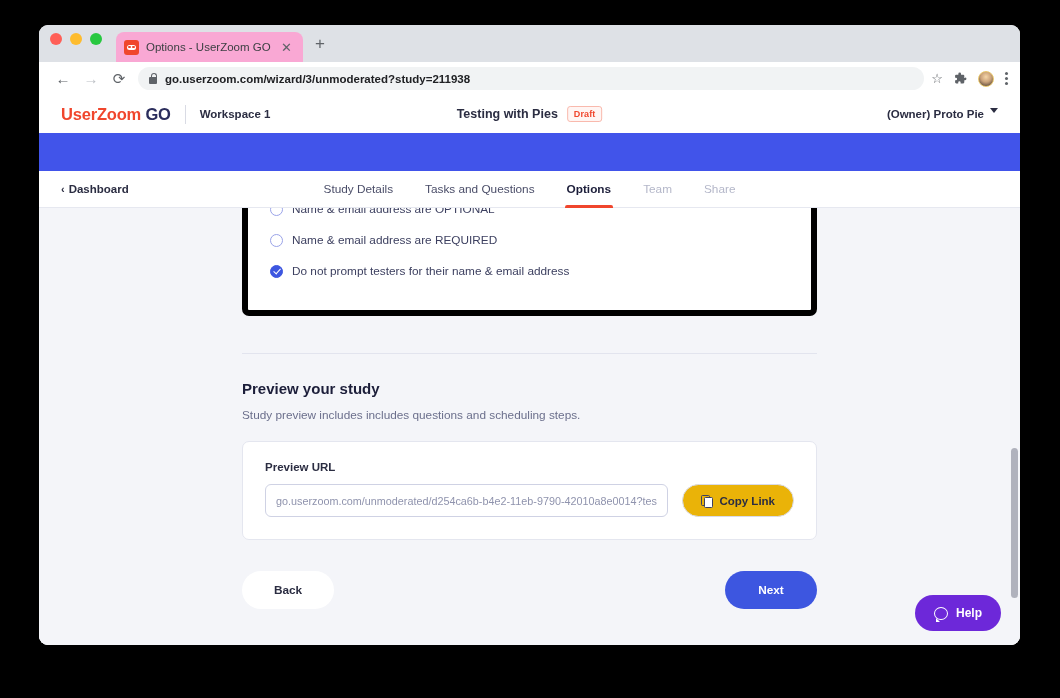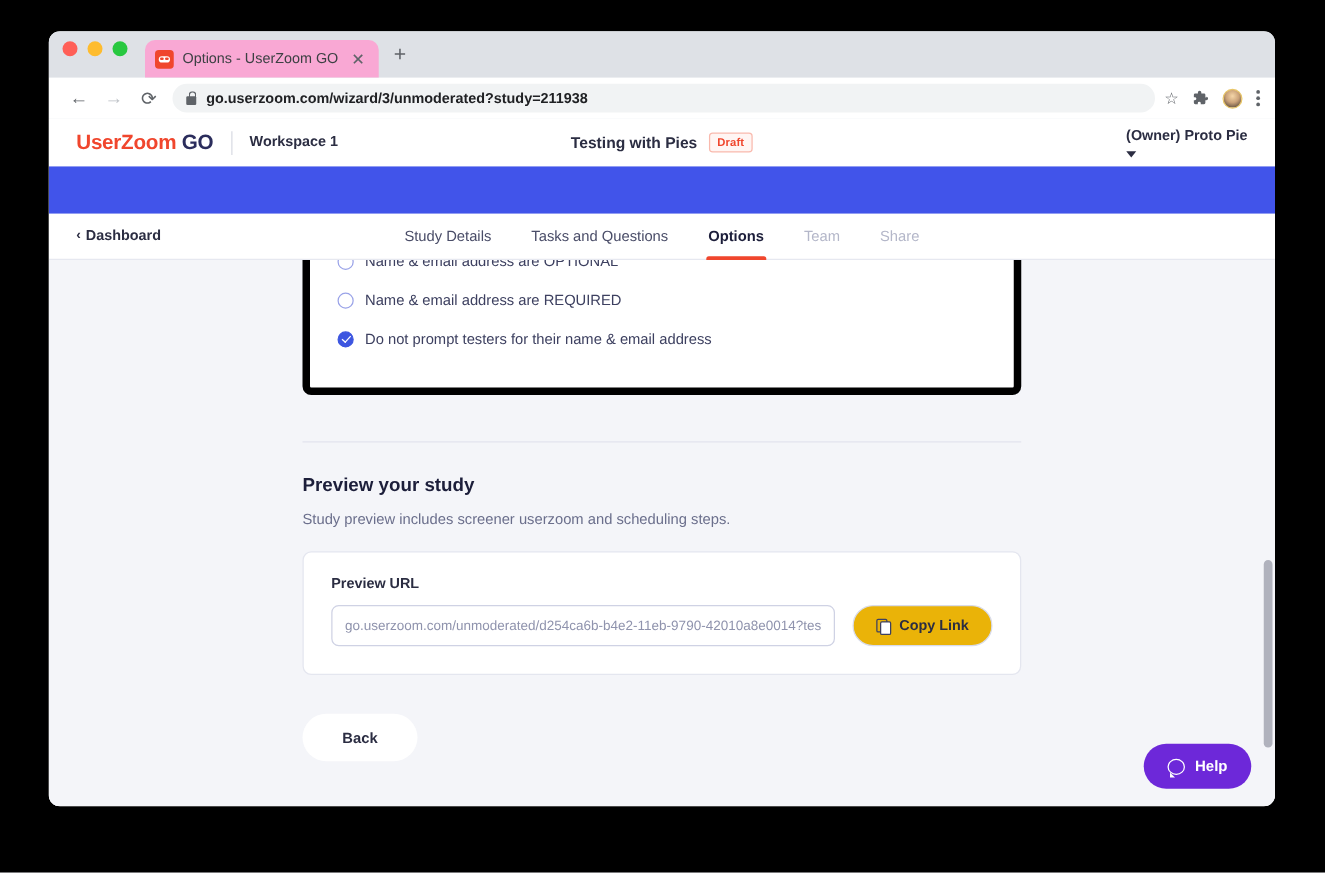--- a/index.html
+++ b/index.html
@@ -228,21 +228,20 @@
   }
   .hdr-right {
     margin-left: auto;
     display: flex;
     align-items: flex-start;
     gap: 6px;
     font-size: 11.5px;
     font-weight: bold;
     color: #2b2d42;
     white-space: nowrap;
-    flex-direction: column;
   }
   .caret-down {
     width: 0; height: 0;
     border-left: 4px solid transparent;
     border-right: 4px solid transparent;
     border-top: 5px solid #2b2d42;
   }
 
   
   .blue-banner {
@@ -638,37 +637,38 @@
           </div>
           <div class="radio-row">
             <span class="radio checked"></span>
             <span class="radio-label">Do not prompt testers for their name &amp; email address</span>
           </div>
         </div>
 
         <div class="divider"></div>
 
         <div class="section-title">Preview your study</div>
-        <div class="section-sub">Study preview includes screener userzoom and scheduling steps.</div>
+        <div class="section-sub">Study preview includes includes questions and scheduling steps.</div>
 
         <div class="url-card">
           <div class="field-label">Preview URL</div>
           <div class="url-row">
             <div class="url-input">
               <span>go.userzoom.com/unmoderated/d254ca6b-b4e2-11eb-9790-42010a8e0014?test</span>
             </div>
             <div class="copy-btn">
               <span class="copy-icon"></span>
               <span class="copy-label">Copy Link</span>
             </div>
           </div>
         </div>
 
         <div class="btn-row">
           <div class="btn btn-back">Back</div>
+          <div class="btn btn-next">Next</div>
         </div>
 
         <div class="footer">
           <span>Copyright © 2001-2021 UserZoom. All rights reserved -</span>
           <a href="#">Terms of Service</a>
           <span>-</span>
           <a href="#">Privacy Policy</a>
         </div>
 
       </div>

